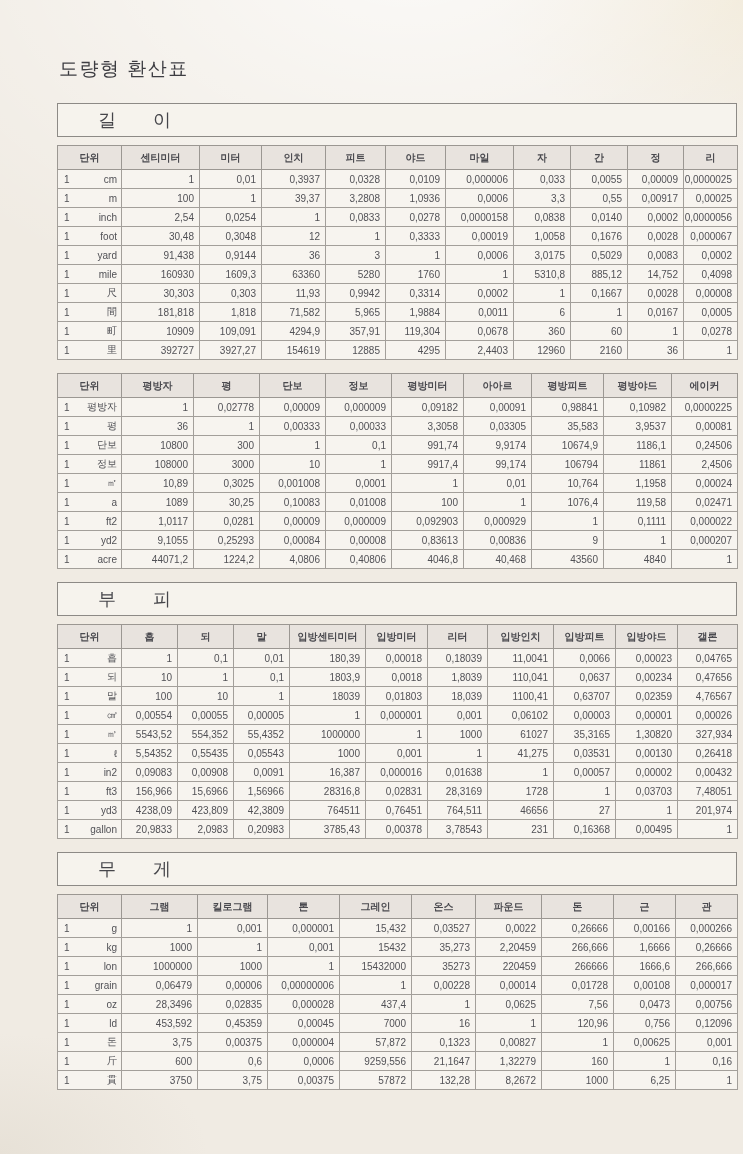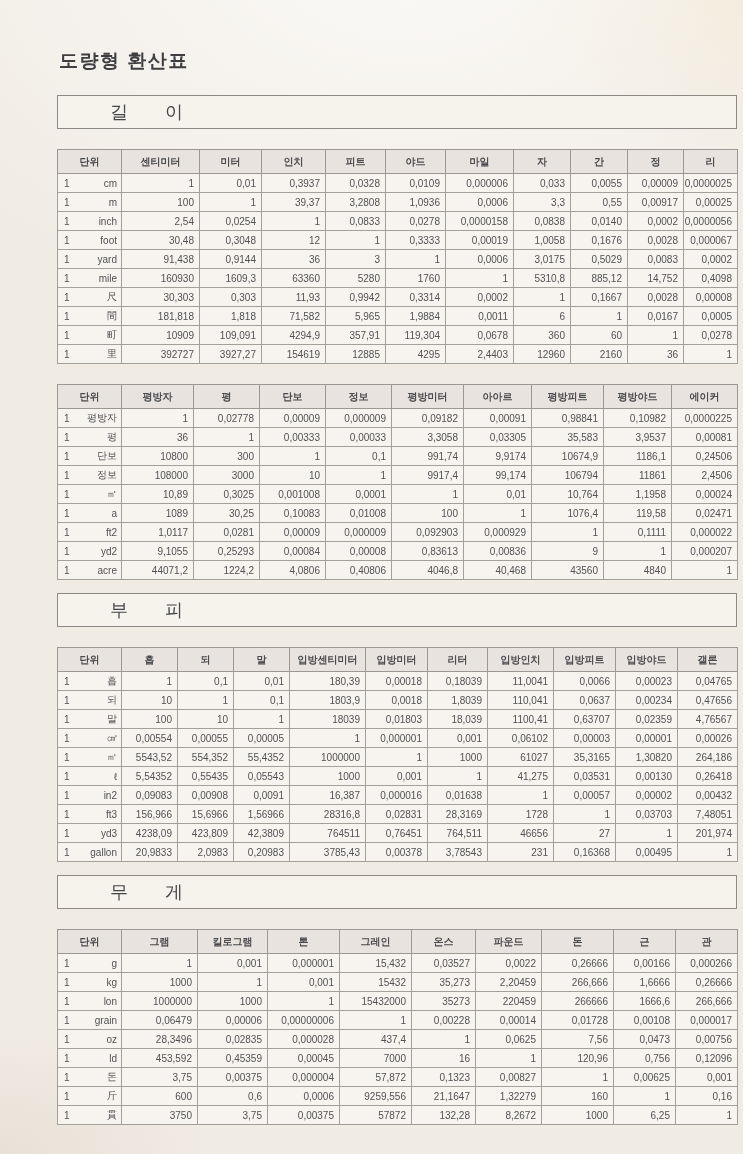--- a/index.html
+++ b/index.html
@@ -8,34 +8,34 @@
     background:
       radial-gradient(ellipse 130% 55% at 55% -5%, rgba(255,255,255,.75), rgba(255,255,255,0) 62%),
       radial-gradient(ellipse 45% 18% at 100% 0%, rgba(230,202,128,.20), rgba(230,202,128,0) 75%),
       radial-gradient(ellipse 40% 15% at 0% 100%, rgba(190,180,160,.18), rgba(190,180,160,0) 70%),
       #f0ebe3;
     font-family:"Liberation Sans","DejaVu Sans",sans-serif;
     color:#4c4c50;
   }
   .page{padding:44px 0 0 57px;width:680px;}
   .page-title{
-    font-size:19px;font-weight:700;color:#3d3d42;
-    margin:4px 0 21px 2px;letter-spacing:1.5px;
+    font-size:19px;font-weight:400;color:#3d3d42;
+    margin:12px 0 21px 2px;letter-spacing:1.5px;
   }
   .unit-section{margin-bottom:13px;}
   .section-title-box{
     border:1px solid #8d8a86;background:#f6f3ed;
     height:25px;line-height:25px;
-    padding:4px 0 3px 52px;
+    padding:4px 0 3px 40px;
     font-size:18px;font-weight:500;color:#45454a;
     word-spacing:30px;letter-spacing:1px;
   }
   table{
     width:680px;border-collapse:collapse;table-layout:fixed;
-    margin-top:20px;background:#f7f4ef;border:1px solid #84817d;
+    margin-top:8px;background:#f7f4ef;border:1px solid #84817d;
   }
   th{
     background:#e8e3de;border:1px solid #9b9792;
     font-size:10px;font-weight:700;color:#4a4a4f;
     height:21px;padding:1px 0;text-align:center;
     white-space:nowrap;overflow:hidden;
   }
   td{
     border:1px solid #a39f9a;
     font-size:10px;color:#515156;
@@ -567,21 +567,21 @@
               </td>
               <td>5543,52</td>
               <td>554,352</td>
               <td>55,4352</td>
               <td>1000000</td>
               <td>1</td>
               <td>1000</td>
               <td>61027</td>
               <td>35,3165</td>
               <td>1,30820</td>
-              <td>264,186</td>
+              <td>327,934</td>
             </tr>
             <tr>
               <td class="unitcell">
                 <div class="inner">
                   <span class="qty">1</span>
                   <span class="uname">ℓ</span>
                 </div>
               </td>
               <td>5,54352</td>
               <td>0,55435</td>

